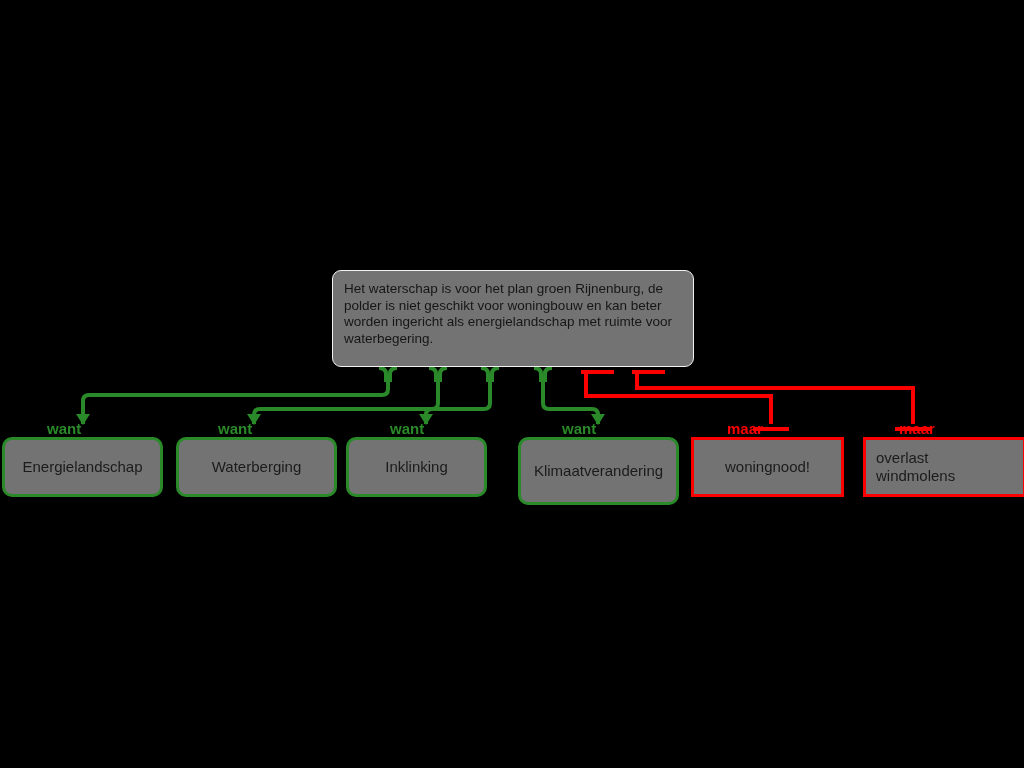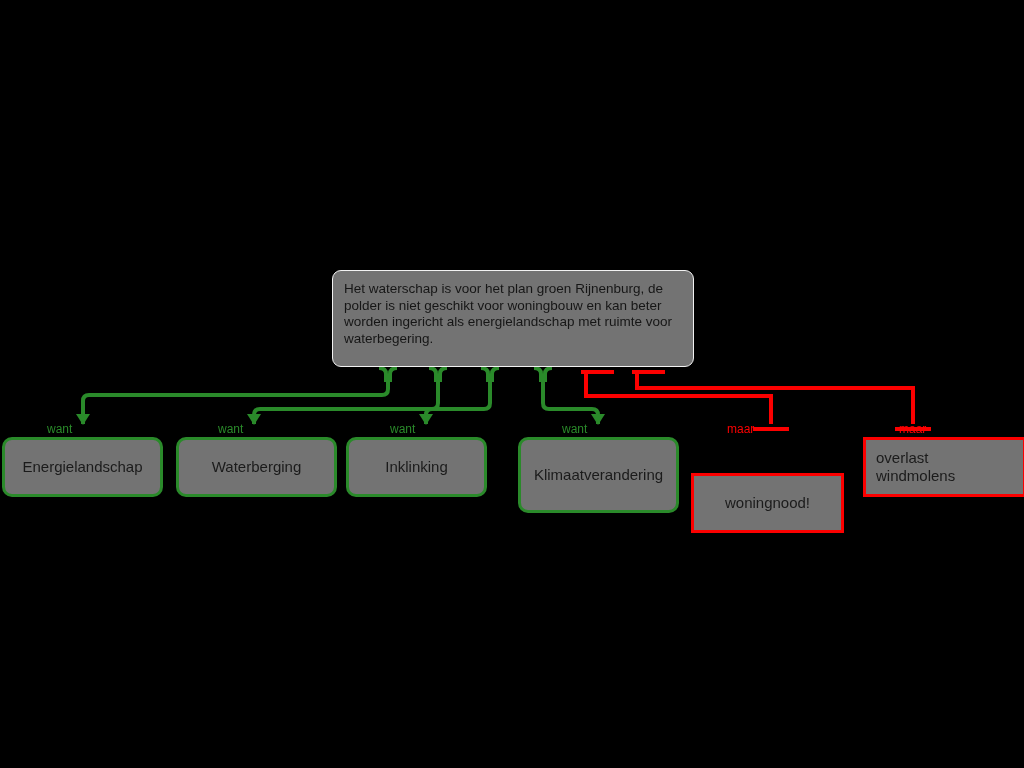--- a/index.html
+++ b/index.html
@@ -39,21 +39,21 @@
   .node.con{
     border:3px solid #fc0000;border-radius:0;
     justify-content:center;padding:0 10px;
   }
   .node.con .txt{font-size:15px;line-height:18px;text-align:center;}
   .node.con.leftalign{justify-content:flex-start;padding:0 0 0 10px;}
   .node.con.leftalign .txt{text-align:left;white-space:pre-line;}
 
   
   .elabel{
-    position:absolute;font-size:12px;font-weight:normal;letter-spacing:0px;
+    position:absolute;font-size:15px;font-weight:bold;letter-spacing:0px;
     line-height:10px;white-space:nowrap;text-align:center;
   }
   .elabel.pro{color:#2a8a2a;}
   .elabel.con{color:#fc0000;}
 </style>
 </head>
 <body>
 
 <div id="stage">
 
@@ -124,25 +124,25 @@
   </div>
 
   <div class="node pro" style="left:176px;top:437px;width:161px;height:60px;">
     <span class="txt">Waterberging</span>
   </div>
 
   <div class="node pro" style="left:346px;top:437px;width:141px;height:60px;">
     <span class="txt">Inklinking</span>
   </div>
 
-  <div class="node pro" style="left:518px;top:437px;width:161px;height:76px;">
+  <div class="node pro" style="left:518px;top:437px;width:161px;height:68px;">
     <span class="txt">Klimaatverandering</span>
   </div>
 
-  <div class="node con" style="left:691px;top:437px;width:153px;height:60px;margin-top:36px;">
+  <div class="node con" style="left:691px;top:437px;width:153px;height:60px;">
     <span class="txt">woningnood!</span>
   </div>
 
   <div class="node con leftalign" style="left:863px;top:437px;width:163px;height:60px;">
     <span class="txt">overlast
 windmolens</span>
   </div>
 
 </div>
 

